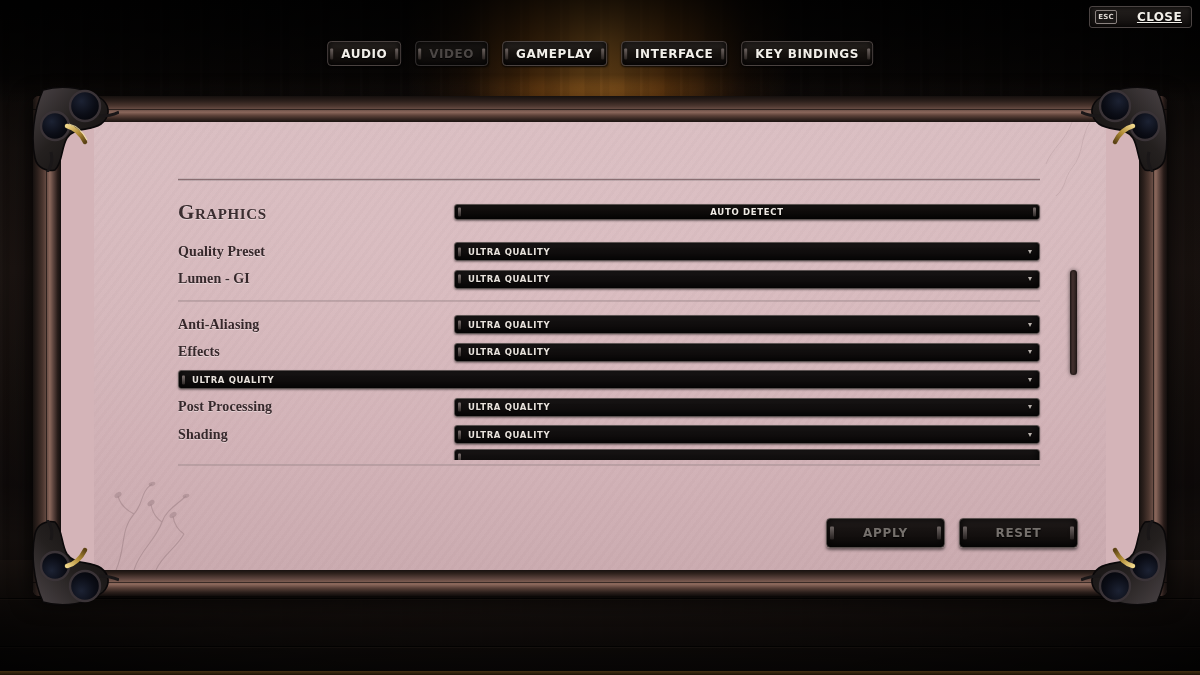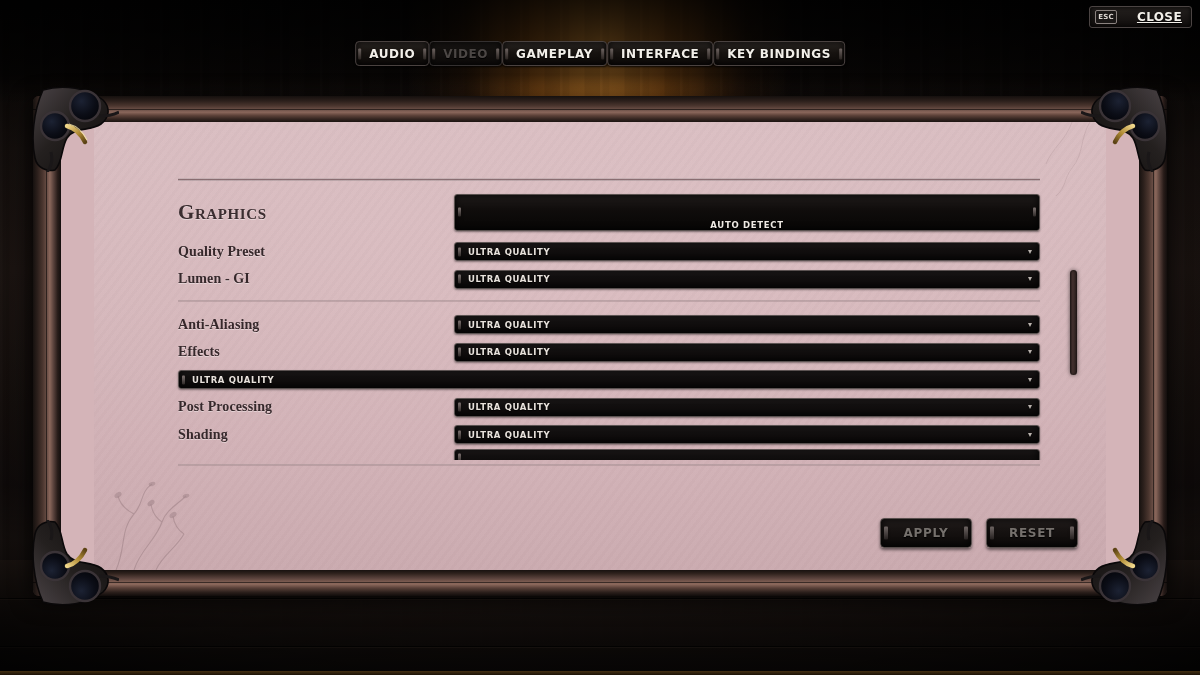--- a/index.html
+++ b/index.html
@@ -86,21 +86,21 @@
     background: linear-gradient(180deg, rgba(120,84,30,.55), rgba(30,20,8,.9));
   }
 
   
   .tabbar {
     position: absolute;
     left: 50%;
     transform: translateX(-50%);
     top: 41px;
     display: flex;
-    gap: 0;
+    gap: 14px;
     z-index: 30;
   }
   .tab {
     position: relative;
     height: 25px;
     padding: 0 13px;
     display: flex;
     align-items: center;
     justify-content: center;
     background: linear-gradient(180deg, #2a2522 0%, #16120f 48%, #0c0908 100%);
@@ -293,23 +293,23 @@
   .head-buttons {
     position: absolute;
     left: 276px;
     right: 38px;
     display: flex;
     gap: 22px;
   }
   .dark-btn {
     position: relative;
     flex: 1;
-    height: 37px;
-    display: flex;
-    align-items: flex-end;
+    height: 16px;
+    display: flex;
+    align-items: center;
     justify-content: center;
     background: linear-gradient(180deg, #201c1b 0%, #100d0c 40%, #070605 100%);
     border: 1px solid #5b5250;
     border-radius: 3px;
     box-shadow: inset 0 0 7px rgba(0,0,0,.9), 0 1px 2px rgba(0,0,0,.45);
     color: #efeae4;
     font-family: "DejaVu Sans", sans-serif;
     font-weight: 700;
     font-size: 8.5px;
     letter-spacing: .7px;
@@ -438,21 +438,21 @@
   .footer {
     position: absolute;
     right: 28px;
     bottom: 22px;
     display: flex;
     gap: 14px;
     z-index: 16;
   }
   .action-btn {
     position: relative;
-    width: 92px;
+    width: 119px;
     height: 30px;
     display: flex;
     align-items: center;
     justify-content: center;
     background: linear-gradient(180deg, #241f1e 0%, #161211 42%, #0b0908 100%);
     border: 1px solid #584f4d;
     border-radius: 4px;
     box-shadow: inset 0 0 9px rgba(0,0,0,.92), 0 2px 3px rgba(0,0,0,.5);
     color: #75706c;
     font-family: "DejaVu Sans", sans-serif;

